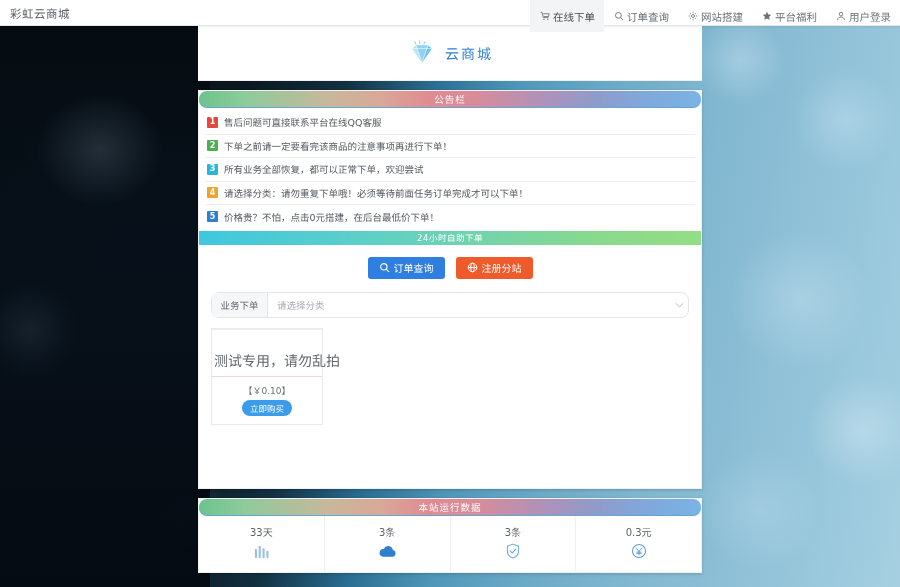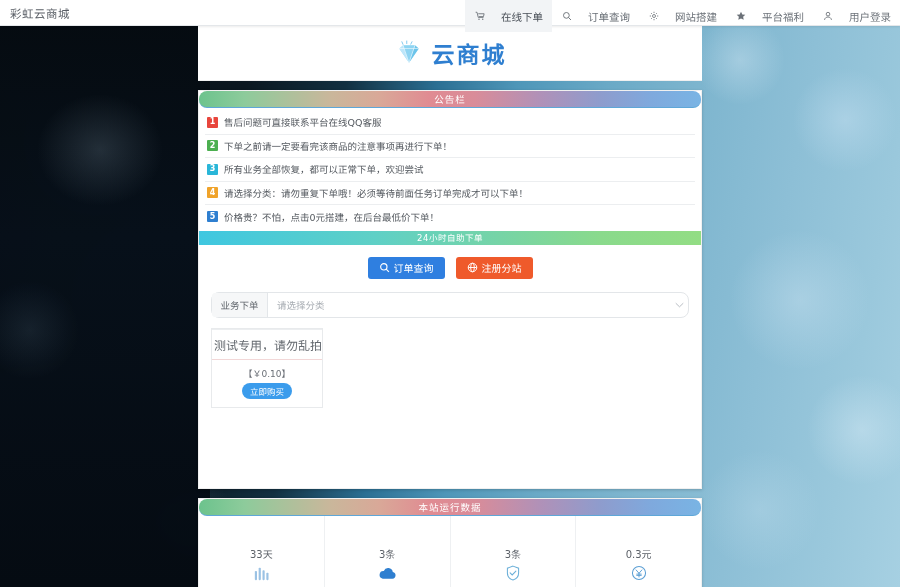--- a/index.html
+++ b/index.html
@@ -60,21 +60,21 @@
   }
   #brand {
     padding-left: 10px;
     font-size: 11.5px;
     color: #5a5f66;
     letter-spacing: .5px;
     white-space: nowrap;
   }
   #nav-items { margin-left: auto; display: flex; align-items: stretch; height: 100%; }
   .nav-item {
-    display: flex; align-items: center; gap: 16px;
+    display: flex; align-items: center; gap: 3px;
     padding: 16px 9px;
     font-size: 10.5px;
     color: #6b7178;
     white-space: nowrap;
     cursor: pointer;
     border-left: 1px solid transparent;
   }
   .nav-item.active { background: #f2f4f6; color: #4a5058; }
   .nav-item .ico { width: 10px; height: 10px; display:inline-flex; align-items:center; justify-content:center; flex:none; }
   .nav-item .ico svg { width: 100%; height: 100%; display:block; }
@@ -90,21 +90,21 @@
   
   #logo-card {
     background: #fff;
     height: 55px;
     display: flex; align-items: center; justify-content: center;
     gap: 8px;
     border-bottom: 1px solid #f0f0f0;
   }
   #gem-icon { width: 30px; height: 26px; flex: none; }
   #logo-text {
-    font-size: 23px; font-weight: bold;
+    font-size: 14px; font-weight: normal;
     color: #2f7fd0;
     letter-spacing: 2px;
     text-shadow: 0 1px 0 rgba(255,255,255,.8);
   }
 
   
   .panel {
     background: #fff;
     margin-top: 9px;
     border: 1px solid rgba(0,0,0,.06);
@@ -226,22 +226,22 @@
   .thumb-inner {
     width: 44px; height: 62px;
     background: #fbd24e;
     border-radius: 7px;
     display: flex; flex-direction: column; align-items: center; justify-content: center;
     gap: 3px;
   }
   .thumb-inner span { font-size: 8px; color: #fff; line-height: 1.1; }
   .product-title {
     text-align: right;
-    font-size: 12px; color: #64696f;
-    padding: 6px 2px 6px;
+    font-size: 14px; color: #64696f;
+    padding: 20px 2px 6px;
     border-top: 1px solid #eceef0;
     border-bottom: 1px solid #f2d7d7;
     white-space: nowrap;
   }
   .product-price {
     text-align: center;
     font-size: 9px; color: #6b7077;
     padding: 7px 0 3px;
   }
   .product-buy-wrap { text-align: center; padding-bottom: 8px; }
@@ -256,21 +256,21 @@
 
   
   #stats-body { display: flex; background: #fff; }
   .stat-cell {
     flex: 1;
     padding: 8px 0 9px;
     text-align: center;
     border-right: 1px solid #eef0f2;
   }
   .stat-cell:last-child { border-right: none; }
-  .stat-num { font-size: 10px; color: #5c6168; margin-top: 22px; }
+  .stat-num { font-size: 10px; color: #5c6168; }
   .stat-ico { height: 19px; display: flex; align-items: center; justify-content: center; margin: 3px 0 2px; }
   .stat-ico svg { display: block; }
 </style>
 </head>
 <body>
 
 <div id="bg-layer"></div>
 <div id="bg-dark-left"></div>
 
 <div id="topnav">

